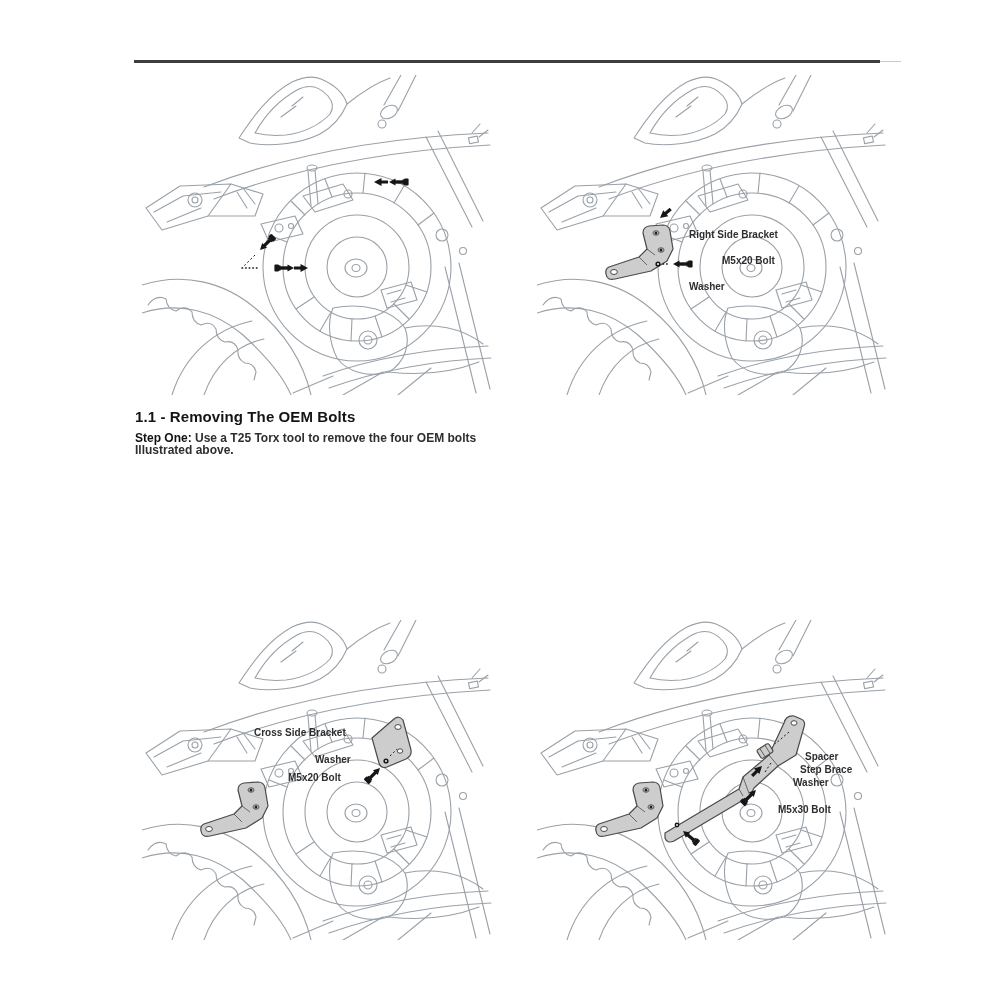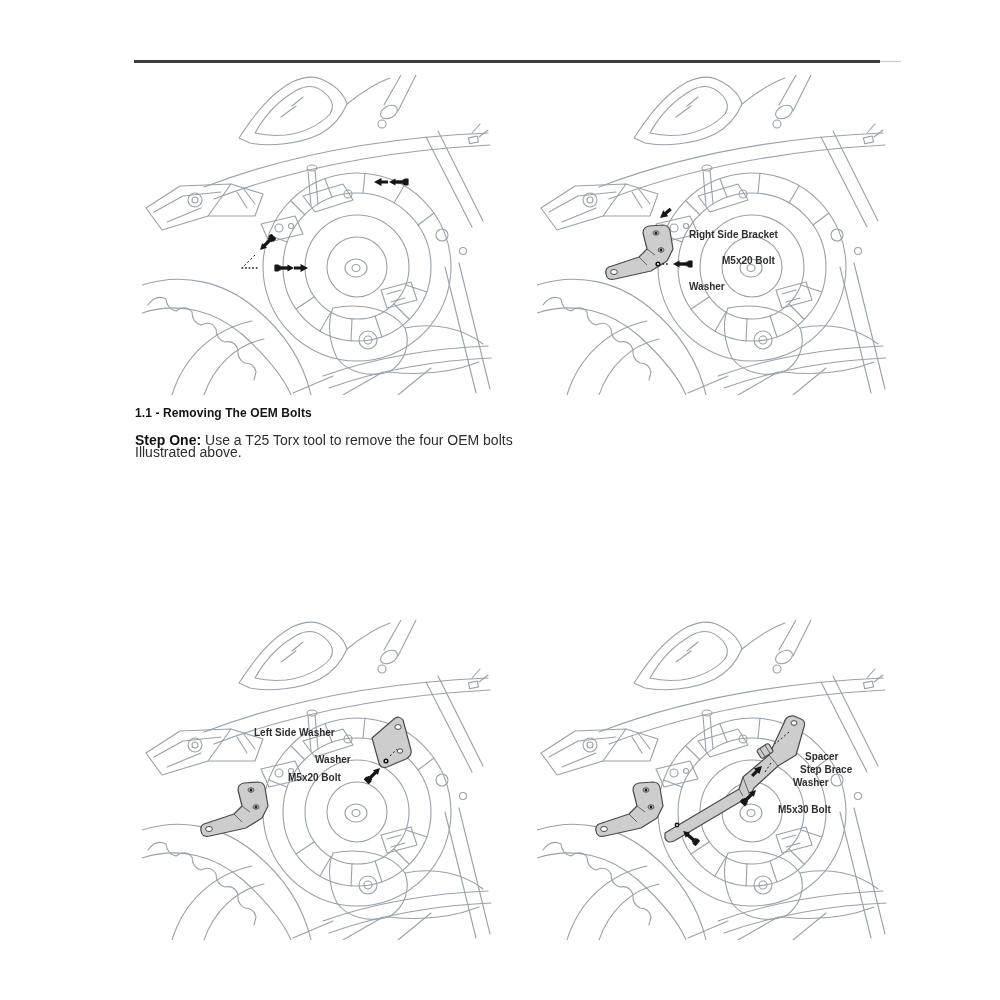--- a/index.html
+++ b/index.html
@@ -8,24 +8,24 @@
   .rule{position:absolute;left:122px;top:60px;width:746px;height:3px;background:var(--divider,#3d3d40);}
   .rule-ext{position:absolute;left:868px;top:61px;width:21px;height:1px;background:#c9c9c9;}
   .panel{position:absolute;width:350px;height:320px;}
   .panel svg{position:absolute;left:0;top:0;}
   #panel1{left:130px;top:75px;}
   #panel2{left:525px;top:75px;}
   #panel3{left:130px;top:620px;}
   #panel4{left:525px;top:620px;text-align:center;}
   .callout{position:absolute;font-weight:bold;font-size:10px;line-height:11px;
            color:var(--text,#2e2e2e);white-space:nowrap;}
-  .heading{position:absolute;font-weight:bold;font-size:12px;color:var(--heading,#141414);
+  .heading{position:absolute;font-weight:bold;font-size:15px;color:var(--heading,#141414);
            white-space:nowrap;letter-spacing:0.1px;}
   #h11{left:123px;top:396px;} #h12{left:520px;top:396px;}
-  .step{position:absolute;font-size:14px;line-height:12px;color:var(--text,#2e2e2e);}
+  .step{position:absolute;font-size:12px;line-height:12px;color:var(--text,#2e2e2e);font-weight:bold;}
   #s11{left:123px;top:420px;width:392px;} #s12{left:520px;top:420px;width:358px;}
   .step b{color:#111;}
   
   .ln{fill:none;stroke:var(--line-art,#9aa1a8);stroke-width:1.1;stroke-linecap:round;stroke-linejoin:round;}
   .blk{fill:var(--annotation-black,#161616);stroke:none;}
   .wsh{fill:var(--annotation-black,#161616);}
   .wshc{fill:#fff;}
   .dash{stroke:var(--annotation-black,#161616);stroke-width:1;fill:none;stroke-dasharray:2,2.4;}
   .dots{stroke:var(--annotation-black,#161616);stroke-width:1.5;fill:none;stroke-dasharray:0.6,3;stroke-linecap:round;}
   .bk{fill:var(--bracket-fill,#cdcdcd);stroke:var(--bracket-stroke,#4a4a4a);stroke-width:1.2;stroke-linejoin:round;}
@@ -176,21 +176,21 @@
         <use href="#lplate" xlink:href="#lplate" transform="translate(224,96)"></use>
         <use href="#hookBracket" xlink:href="#hookBracket" transform="translate(56,162)"></use>
         <circle class="wsh" cx="244" cy="141" r="2.6"></circle>
           <circle class="wshc" cx="244" cy="141" r="1"></circle>
         <path class="dash" d="M248,136 L255,129"></path>
         <g class="blk" transform="translate(238,148) rotate(135)">
             <use href="#bolt" xlink:href="#bolt" y="-5"></use>
           </g>
       </g>
     </svg>
-    <span class="callout" style="left:112px;top:107px">Left Side Washer</span>
+    <span class="callout" style="left:112px;top:107px">Cross Side Bracket</span>
     <span class="callout" style="left:173px;top:134px">Washer</span>
     <span class="callout" style="left:146px;top:152px">M5x20 Bolt</span>
   </section>
 
   <section class="panel" id="panel4">
     <svg width="350" height="320" viewBox="0 0 350 320" xmlns="http://www.w3.org/2000/svg" xmlns:xlink="http://www.w3.org/1999/xlink">
       <use href="#moto" xlink:href="#moto"></use>
       <g>
         <use href="#hookBracket" xlink:href="#hookBracket" transform="translate(56,162)"></use>
         <path class="bk" d="M128,213 L202,169 L206,157 L232,135 L247,103 Q249,95 257,96 L264,99 Q269,101 267,107 L259,135 L241,146 L217,168 L213,176 L137,221 Q130,224 128,218 Z"></path>

